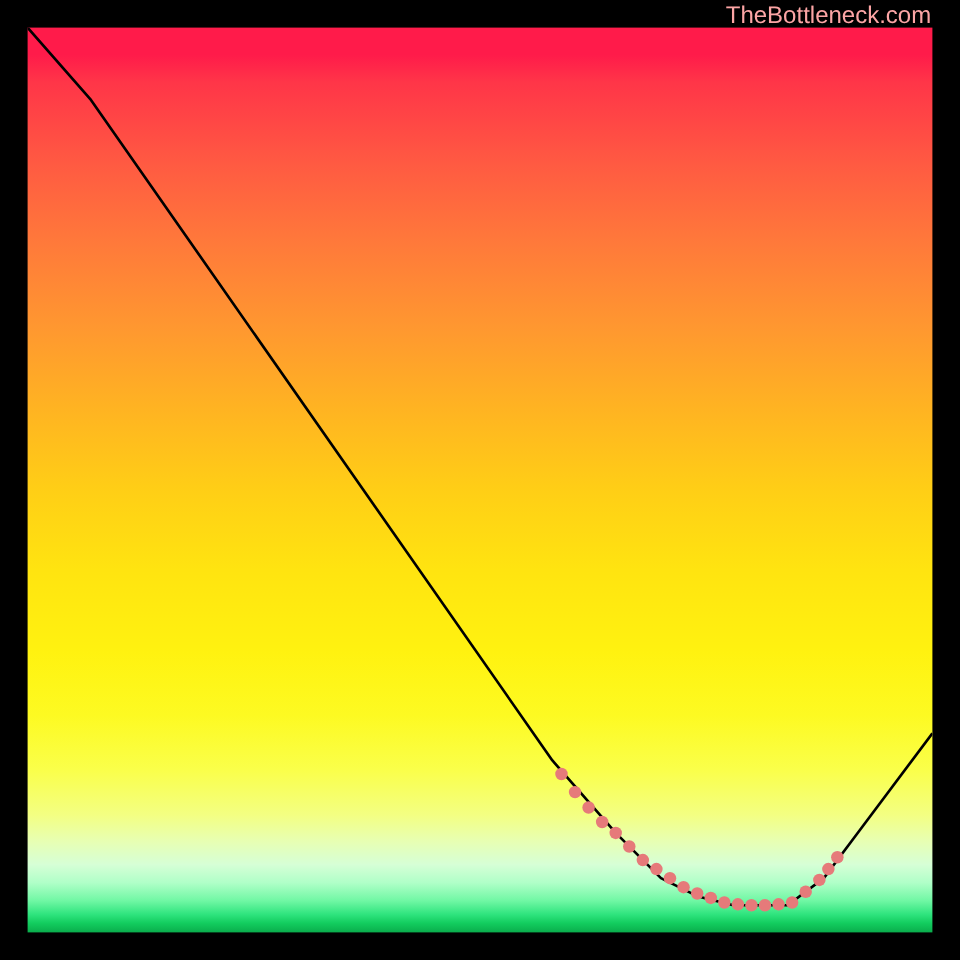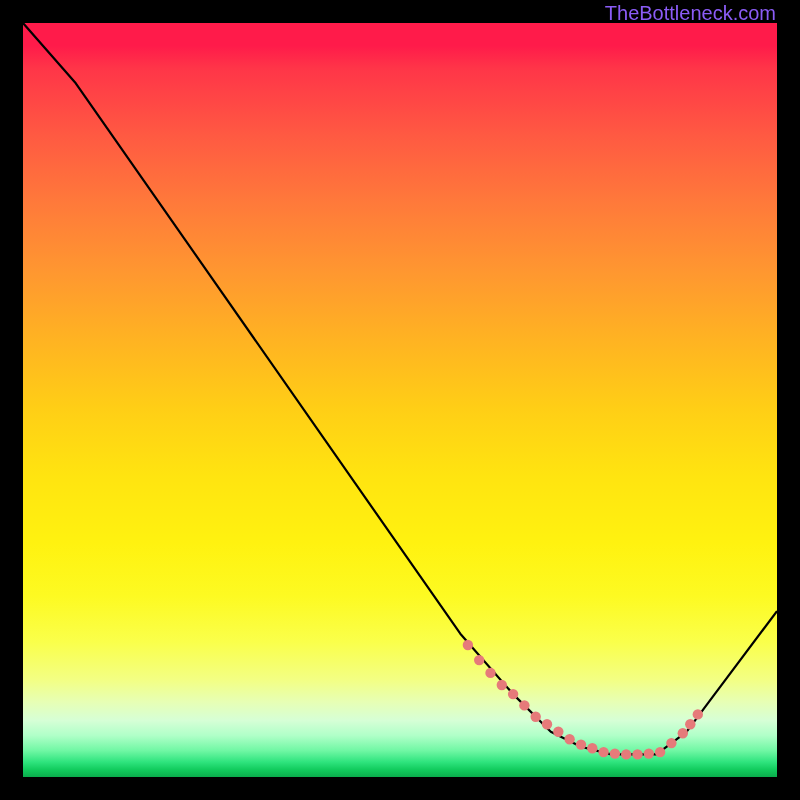--- a/index.html
+++ b/index.html
@@ -32,21 +32,21 @@
       #12cc5e 99%,
       #0aad4c 100%
     );
   }
   .watermark {
     position: absolute;
     top: 2px;
     right: 24px;
     font-family: Arial, sans-serif;
     font-size: 20px;
-    color: #8b5cf6;
+    color: #fca5a5;
     letter-spacing: 0px;
   }
   svg.overlay {
     position: absolute;
     left: 23px;
     top: 23px;
     width: 754px;
     height: 754px;
     pointer-events: none;
   }

